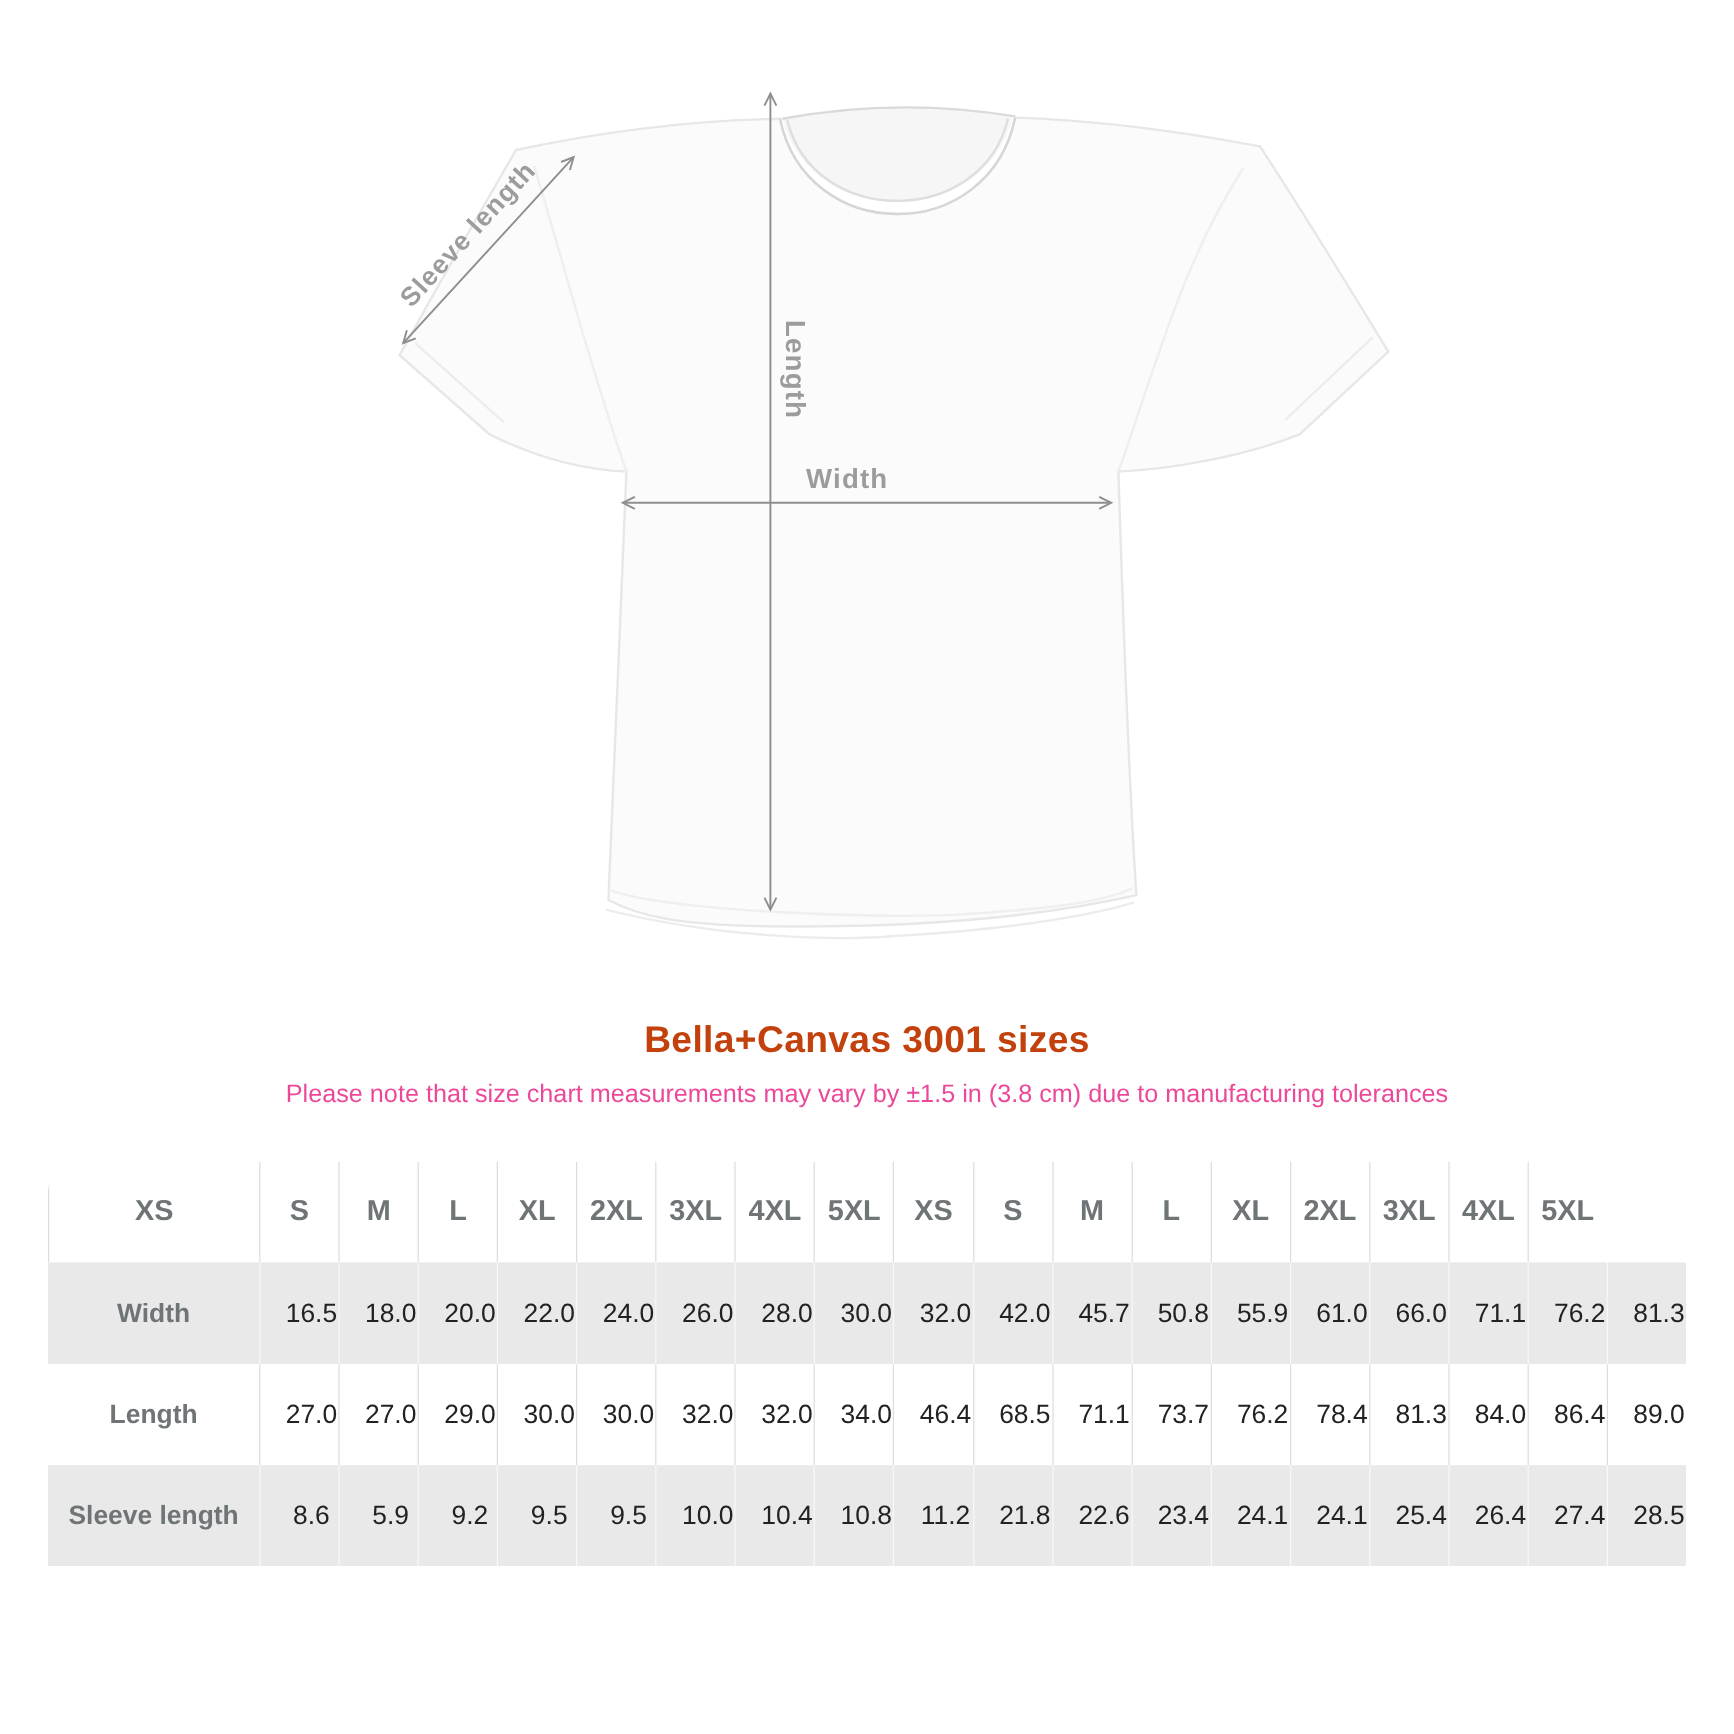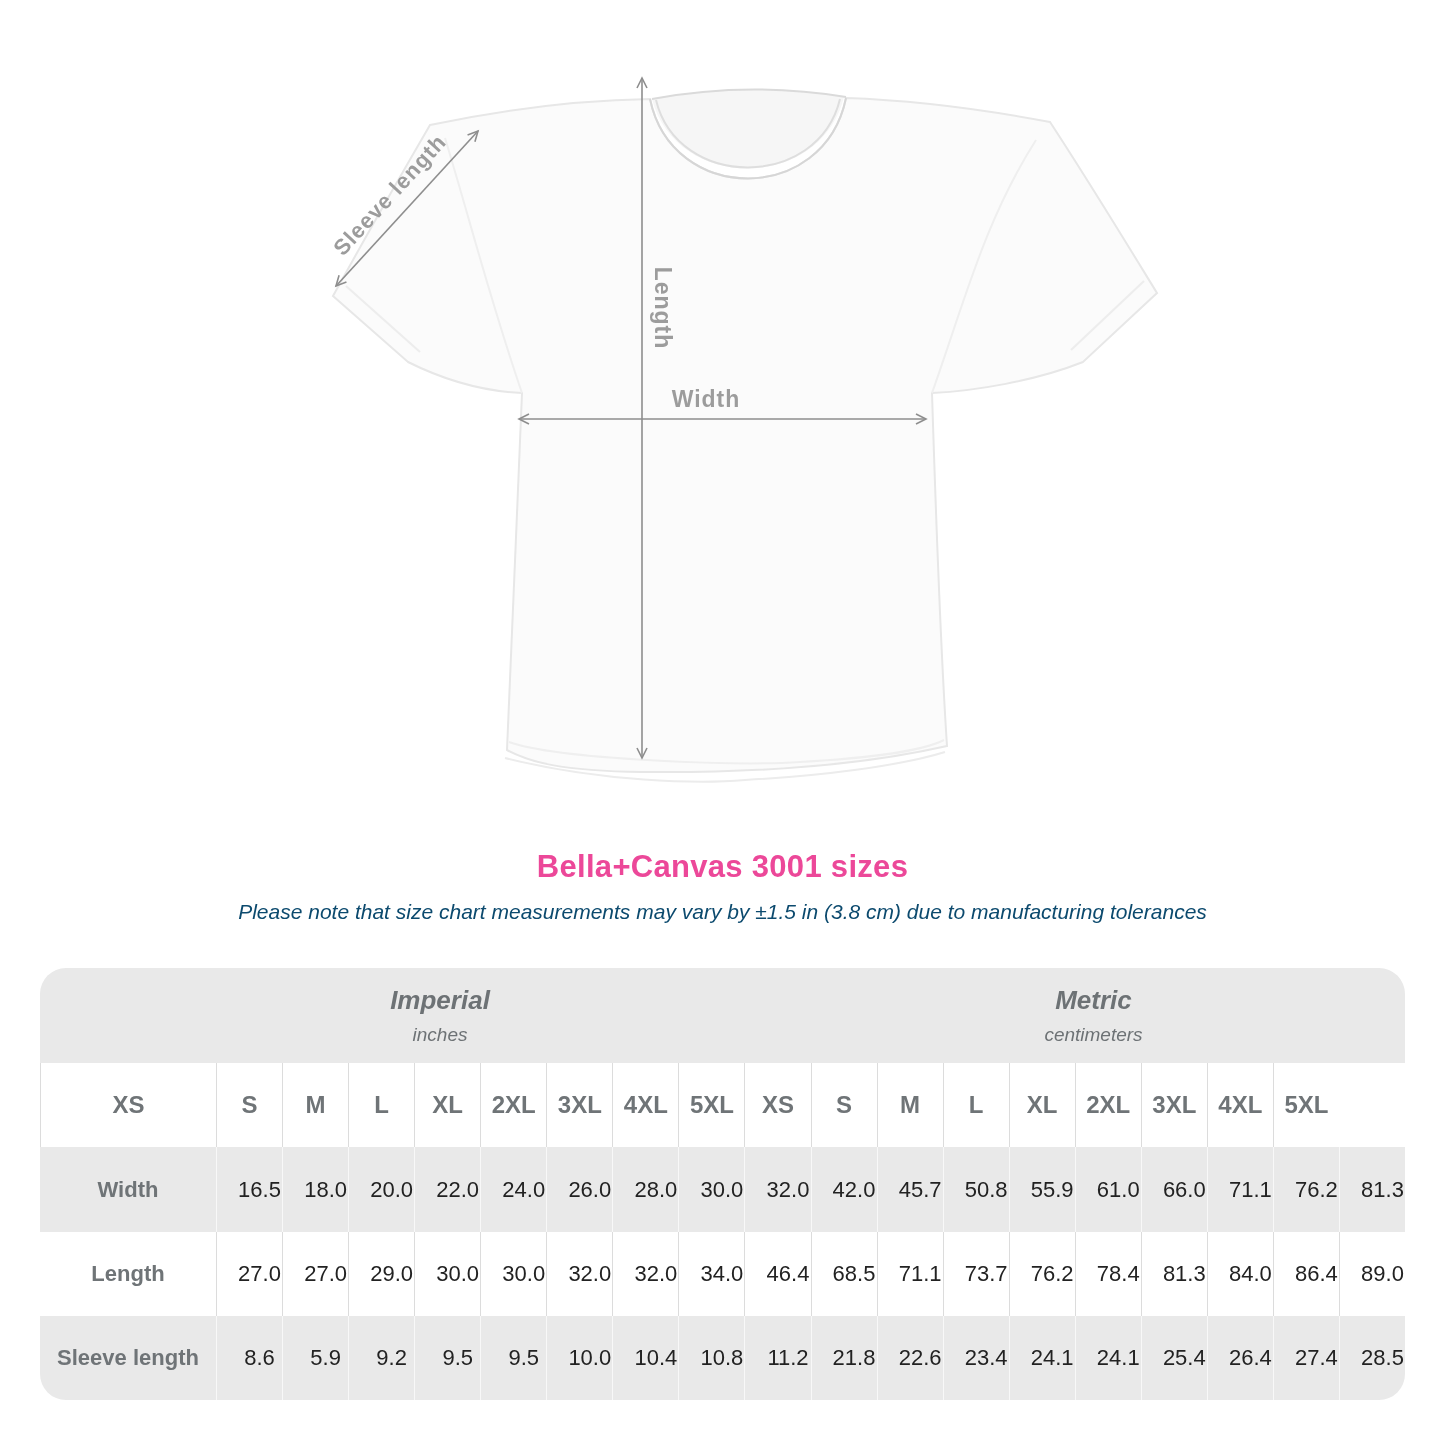--- a/index.html
+++ b/index.html
@@ -7,22 +7,22 @@
   body {
     width:1445px; height:1445px; position:relative; overflow:hidden;
     font-family:"Liberation Sans","DejaVu Sans",sans-serif;
   }
 
   
   .diagram { position:absolute; left:0; top:0; width:1445px; height:835px; }
 
   
   .title-wrap { position:absolute; top:849px; left:0; width:1445px; text-align:center; }
-  .main-title { font-size:31px; font-weight:bold; color:#ec4899; letter-spacing:.3px; }
-  .sub-title  { margin-top:15px; font-size:21px; font-style:italic; color:#0c4a6e; }
+  .main-title { font-size:31px; font-weight:bold; color:#c2410c; letter-spacing:.3px; }
+  .sub-title  { margin-top:15px; font-size:21px; color:#ec4899; }
 
   
   .size-table {
     position:absolute; left:40px; top:968px; width:1365px; height:432px;
     border-radius:26px; overflow:hidden; background:#fff;
   }
   .t-head { display:flex; height:95px; background:#e9e9e9; }
   .t-head-cell { display:flex; flex-direction:column; justify-content:center; align-items:center; }
   .t-head-cell.imp { width:770px; padding-left:30px; }
   .t-head-cell.met { width:595px; padding-right:28px; }
@@ -91,30 +91,20 @@
   <text x="706" y="407" text-anchor="middle" font-size="23" font-weight="bold" fill="#9c9c9c" letter-spacing="1">Width</text>
 </svg>
 
 <div class="title-wrap">
   <div class="main-title">Bella+Canvas 3001 sizes</div>
   <div class="sub-title">Please note that size chart measurements may vary by ±1.5 in (3.8 cm) due to manufacturing tolerances</div>
 </div>
 
 <div class="size-table">
 
-  <div class="t-head">
-    <div class="t-head-cell imp">
-      <div class="t-head-title">Imperial</div>
-      <div class="t-head-sub">inches</div>
-    </div>
-    <div class="t-head-cell met">
-      <div class="t-head-title">Metric</div>
-      <div class="t-head-sub">centimeters</div>
-    </div>
-  </div>
 
   <div class="t-row h84 r-white">
     <div class="cell ch">XS</div>
     <div class="cell ch">S</div>
     <div class="cell ch">M</div>
     <div class="cell ch">L</div>
     <div class="cell ch">XL</div>
     <div class="cell ch">2XL</div>
     <div class="cell ch">3XL</div>
     <div class="cell ch">4XL</div>

